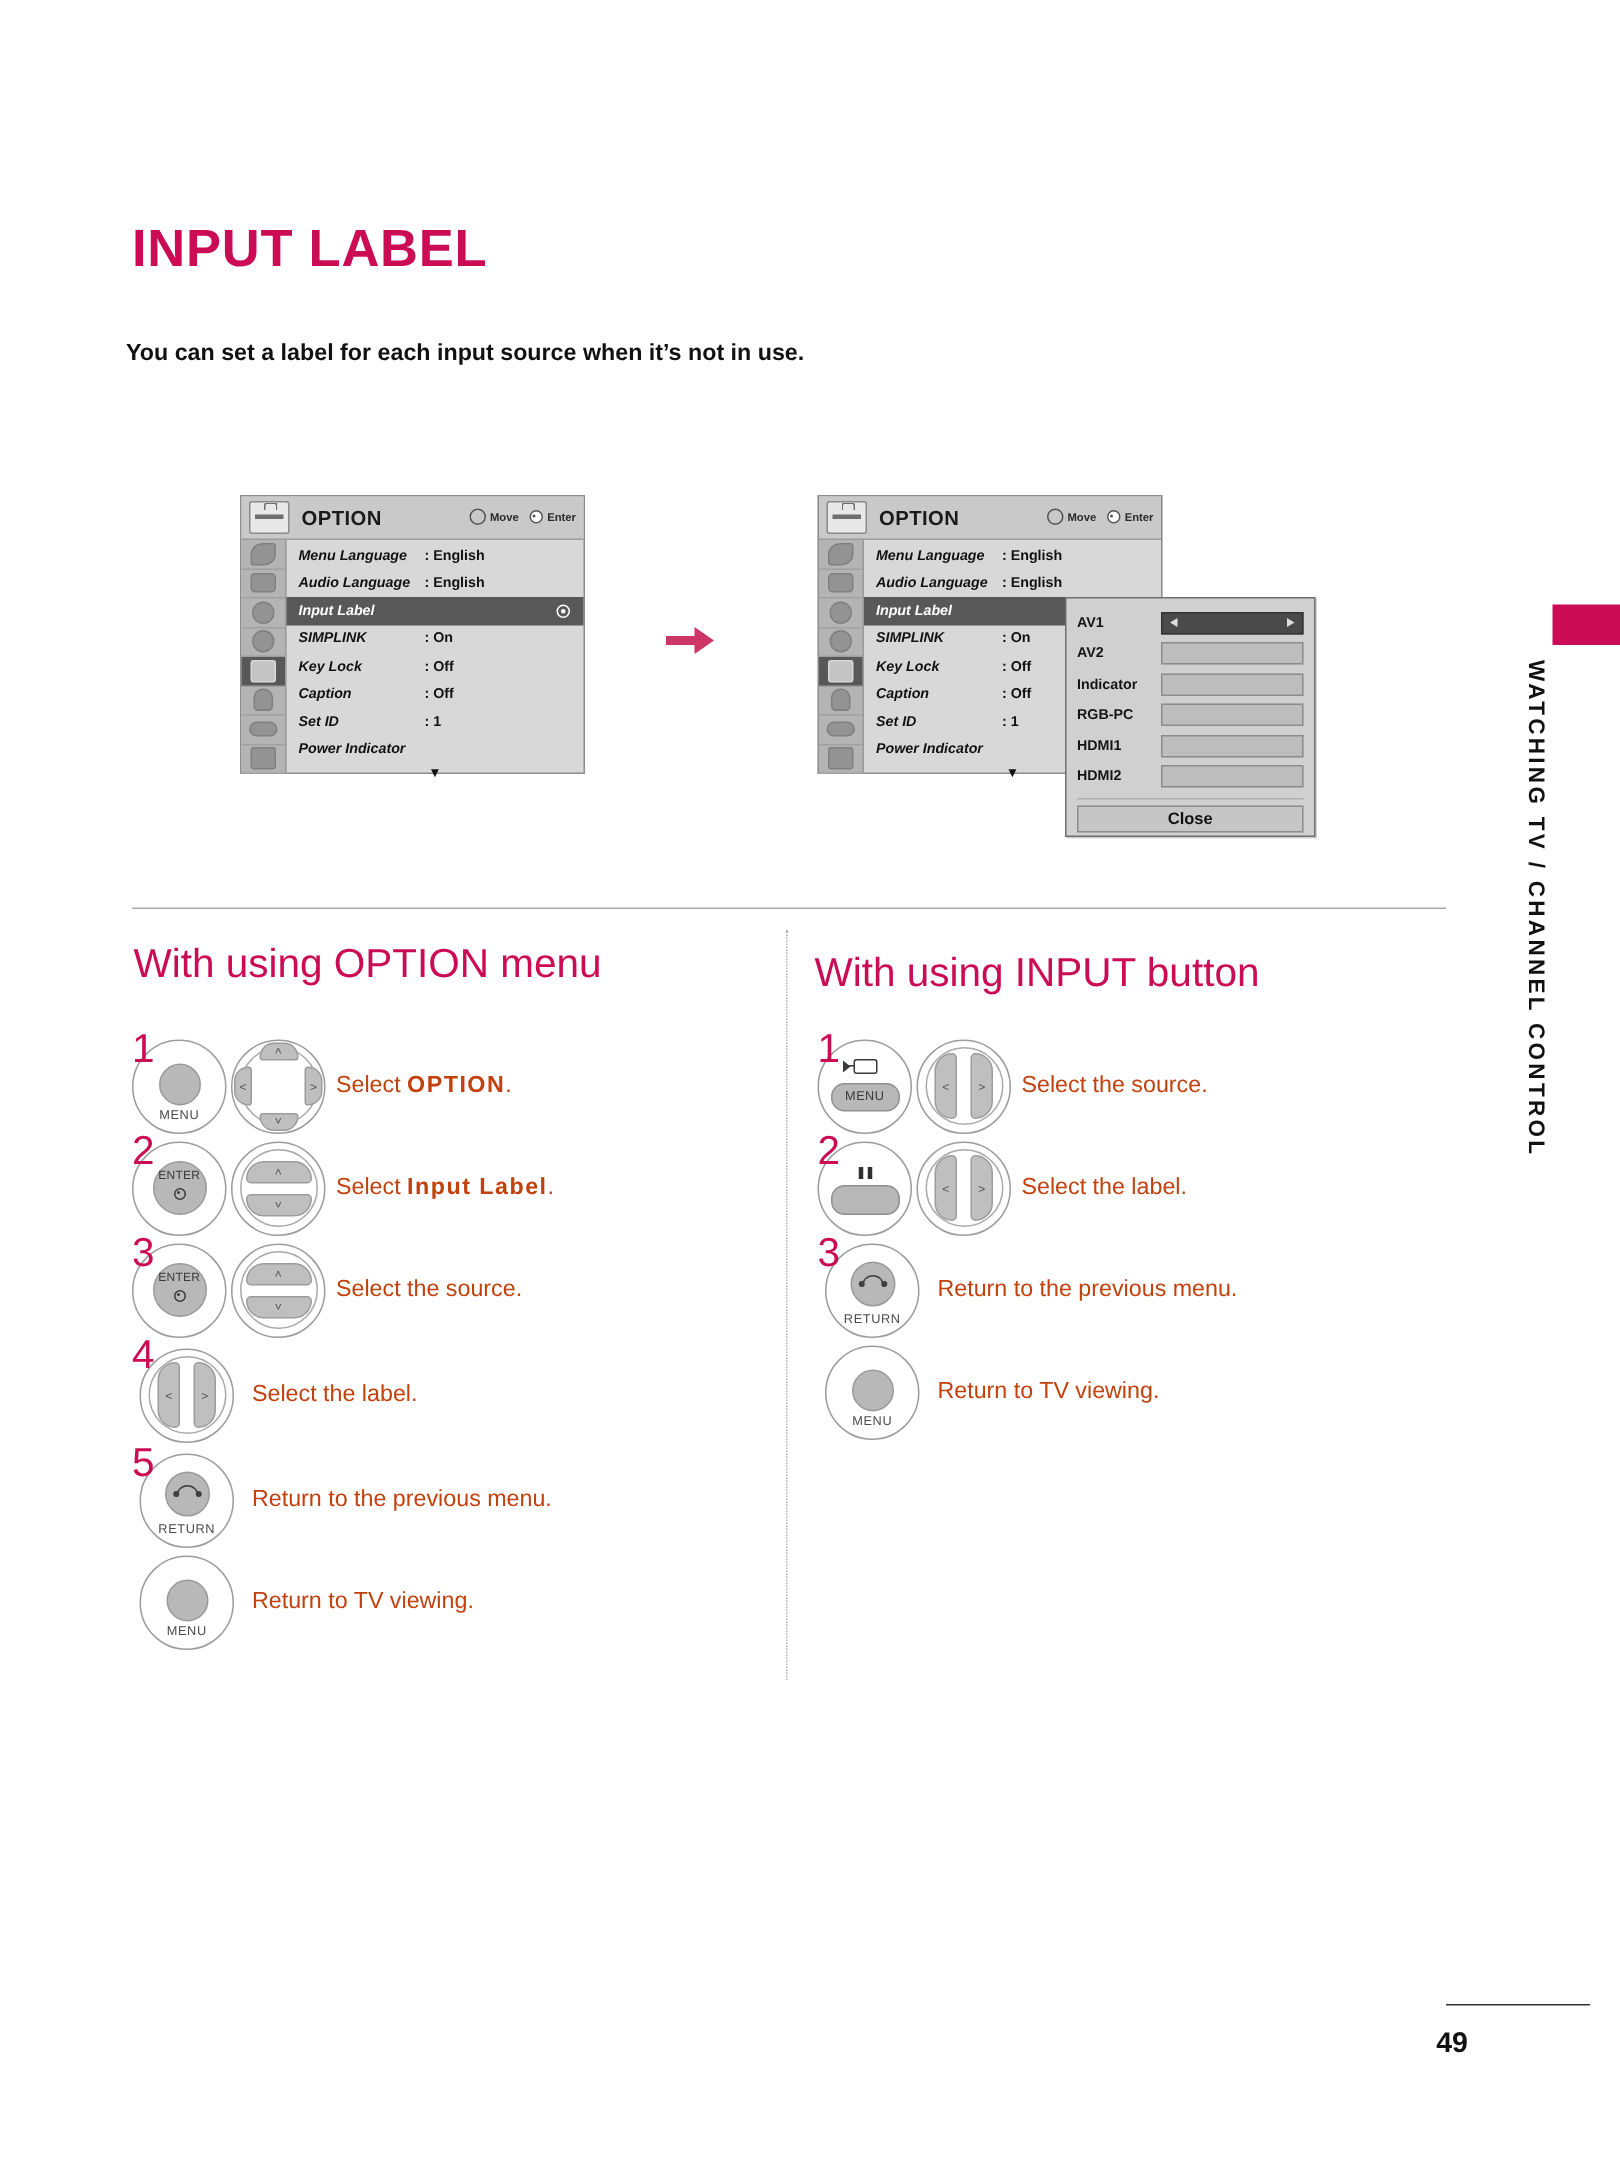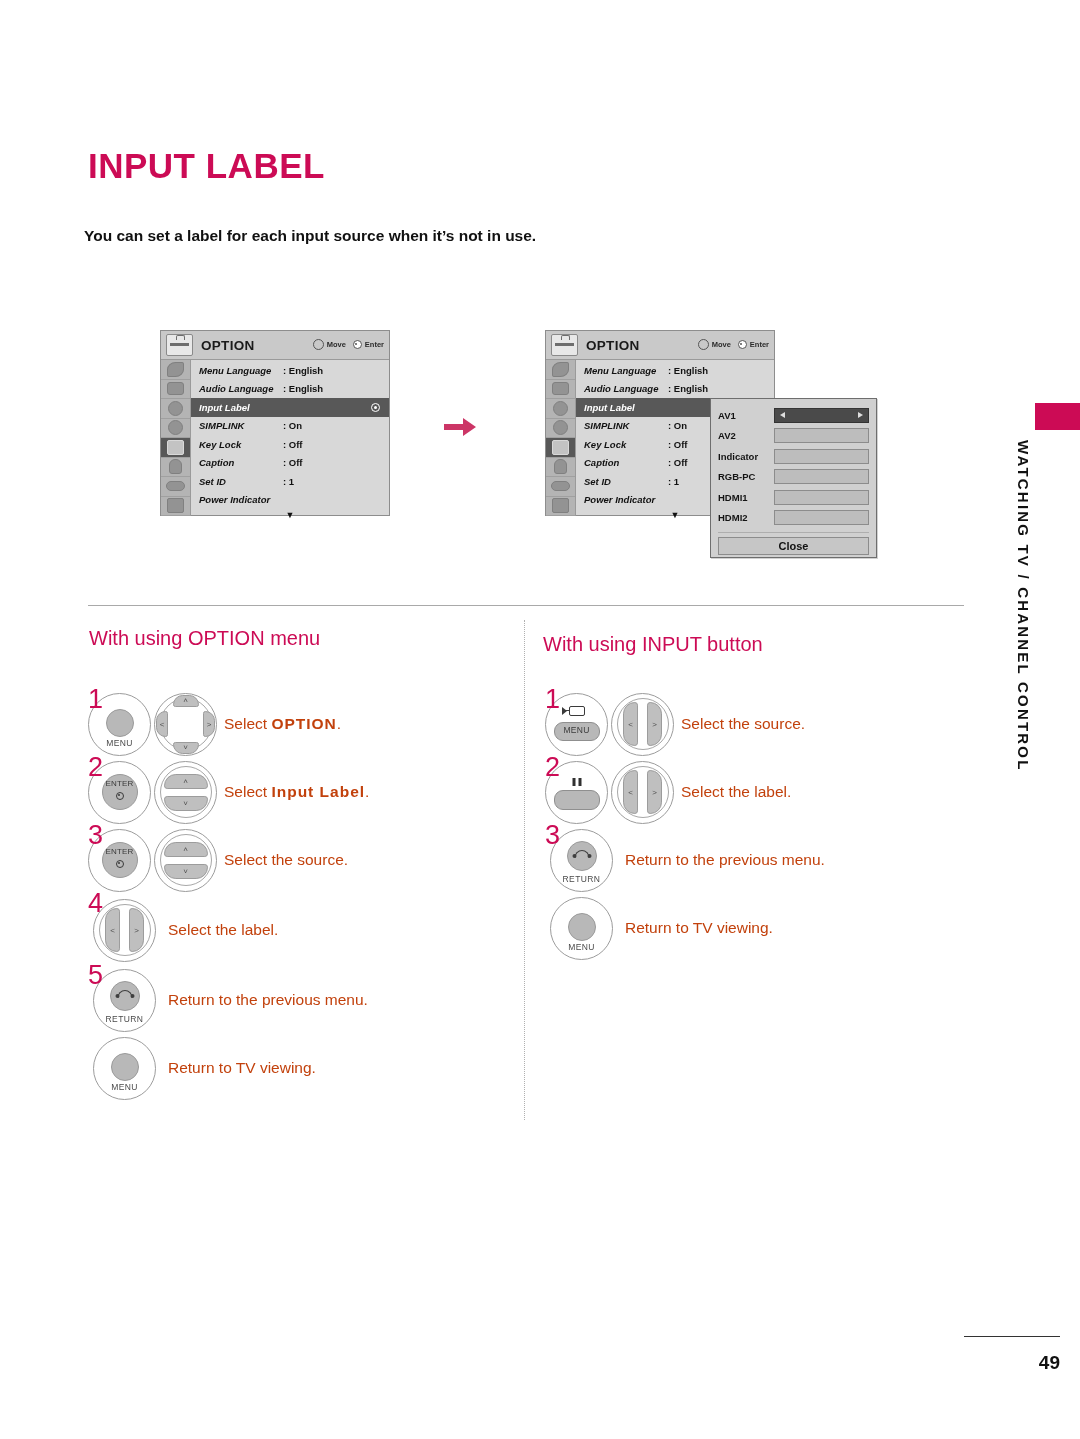--- a/index.html
+++ b/index.html
@@ -307,21 +307,21 @@
     left: 88px;
     top: 605px;
     width: 876px;
     height: 1px;
     background: #a9a9a9;
   }
 
   
   .sec-head {
     position: absolute;
-    font-size: 20px;
+    font-size: 27px;
     color: #cc0b55;
     font-weight: normal;
   }
   .sec-head.left  { left: 89px;  top: 627px; }
   .sec-head.right { left: 543px; top: 633px; }
 
   
   .vdiv {
     position: absolute;
     left: 524px;
@@ -621,24 +621,24 @@
   .foot-rule {
     position: absolute;
     left: 964px;
     top: 1336px;
     width: 96px;
     height: 1px;
     background: #333;
   }
   .foot-page {
     position: absolute;
-    left: 964px;
+    left: 920px;
     top: 1352px;
     width: 96px;
-    text-align: right;
+    text-align: center;
     font-size: 19px;
     font-weight: bold;
     color: #111;
   }
 </style>
 </head>
 <body>
 
 <div class="page-title">INPUT LABEL</div>
 

